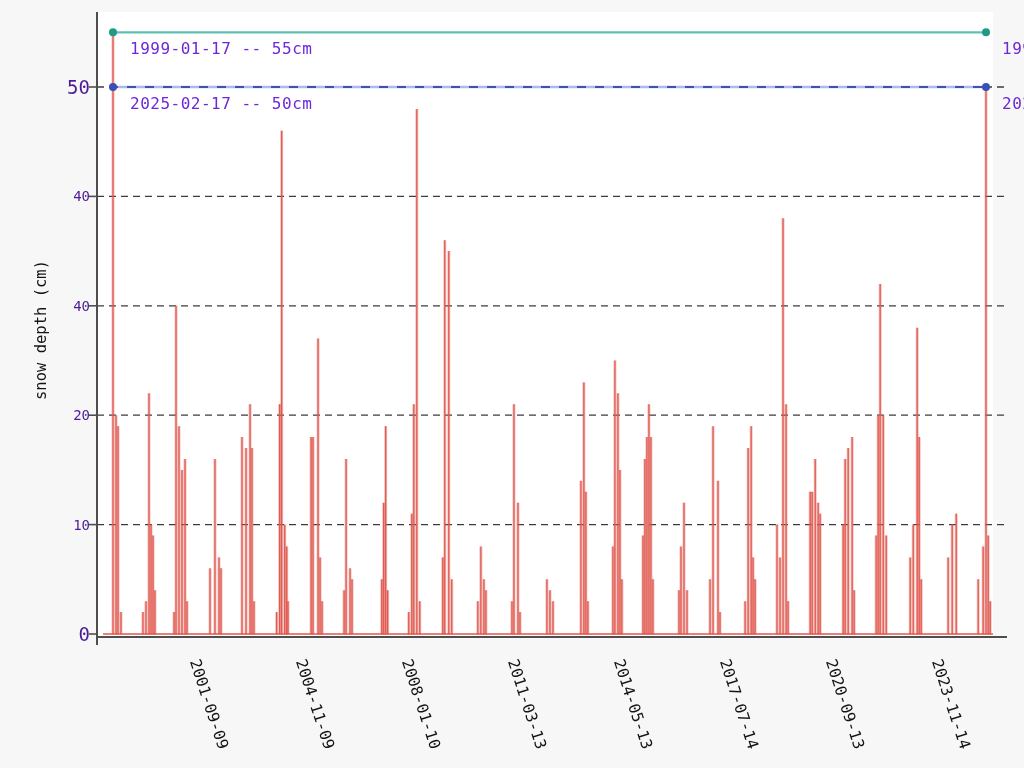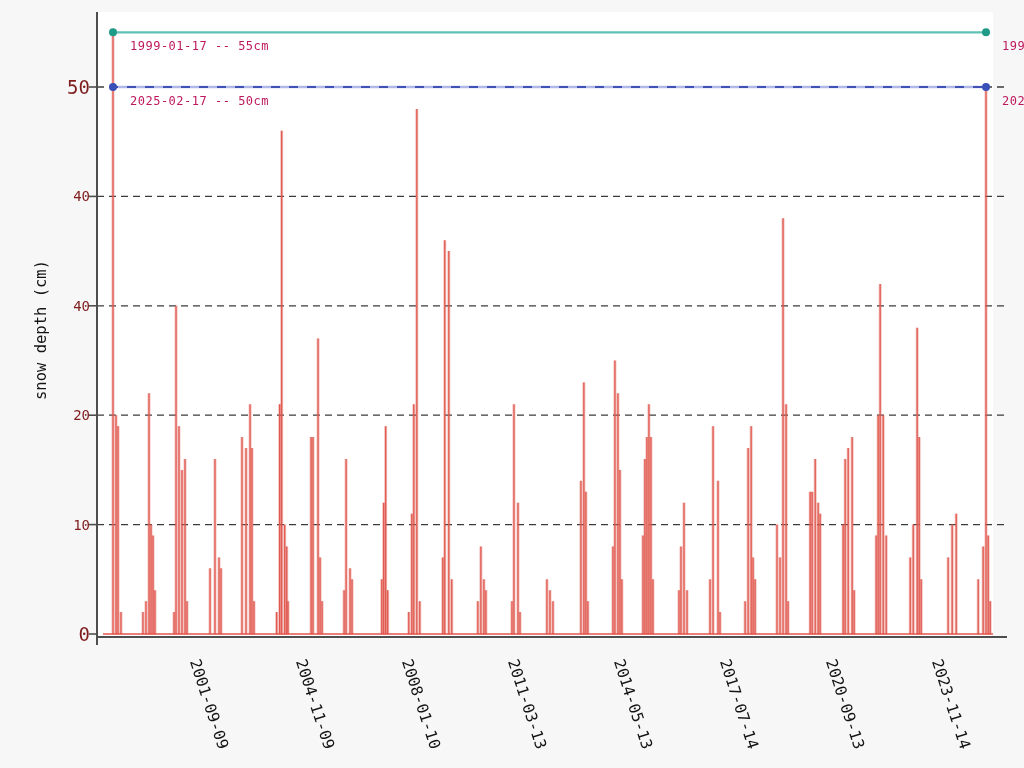--- a/index.html
+++ b/index.html
@@ -8,26 +8,26 @@
     background:#f7f7f8;
     font-family:"DejaVu Sans Mono","Liberation Mono",monospace;
     color:#141414;
   }
   #panel{
     position:absolute;left:97px;top:12px;width:896px;height:625px;
     background:#ffffff;
   }
   #chart-svg{position:absolute;left:0;top:0;}
   .annot{
-    position:absolute;font-size:12px;letter-spacing:0.5px;white-space:nowrap;
-    color:#be185d;
+    position:absolute;font-size:16px;letter-spacing:0.5px;white-space:nowrap;
+    color:#6d28d9;
   }
   .ytick{
     position:absolute;left:0;width:90px;text-align:right;
-    transform:translateY(-52%);color:#7f1d1d;
+    transform:translateY(-52%);color:#4c1d95;
   }
   .ytick.small{font-size:14px;}
   .ytick.big{font-size:19px;}
   .xtick{
     position:absolute;font-size:15.5px;white-space:nowrap;color:#141414;
     transform-origin:top left;transform:rotate(72deg);
   }
   #ylabel{
     position:absolute;left:41px;top:330px;font-size:15.5px;white-space:nowrap;
     transform:translate(-50%,-50%) rotate(-90deg);color:#141414;

